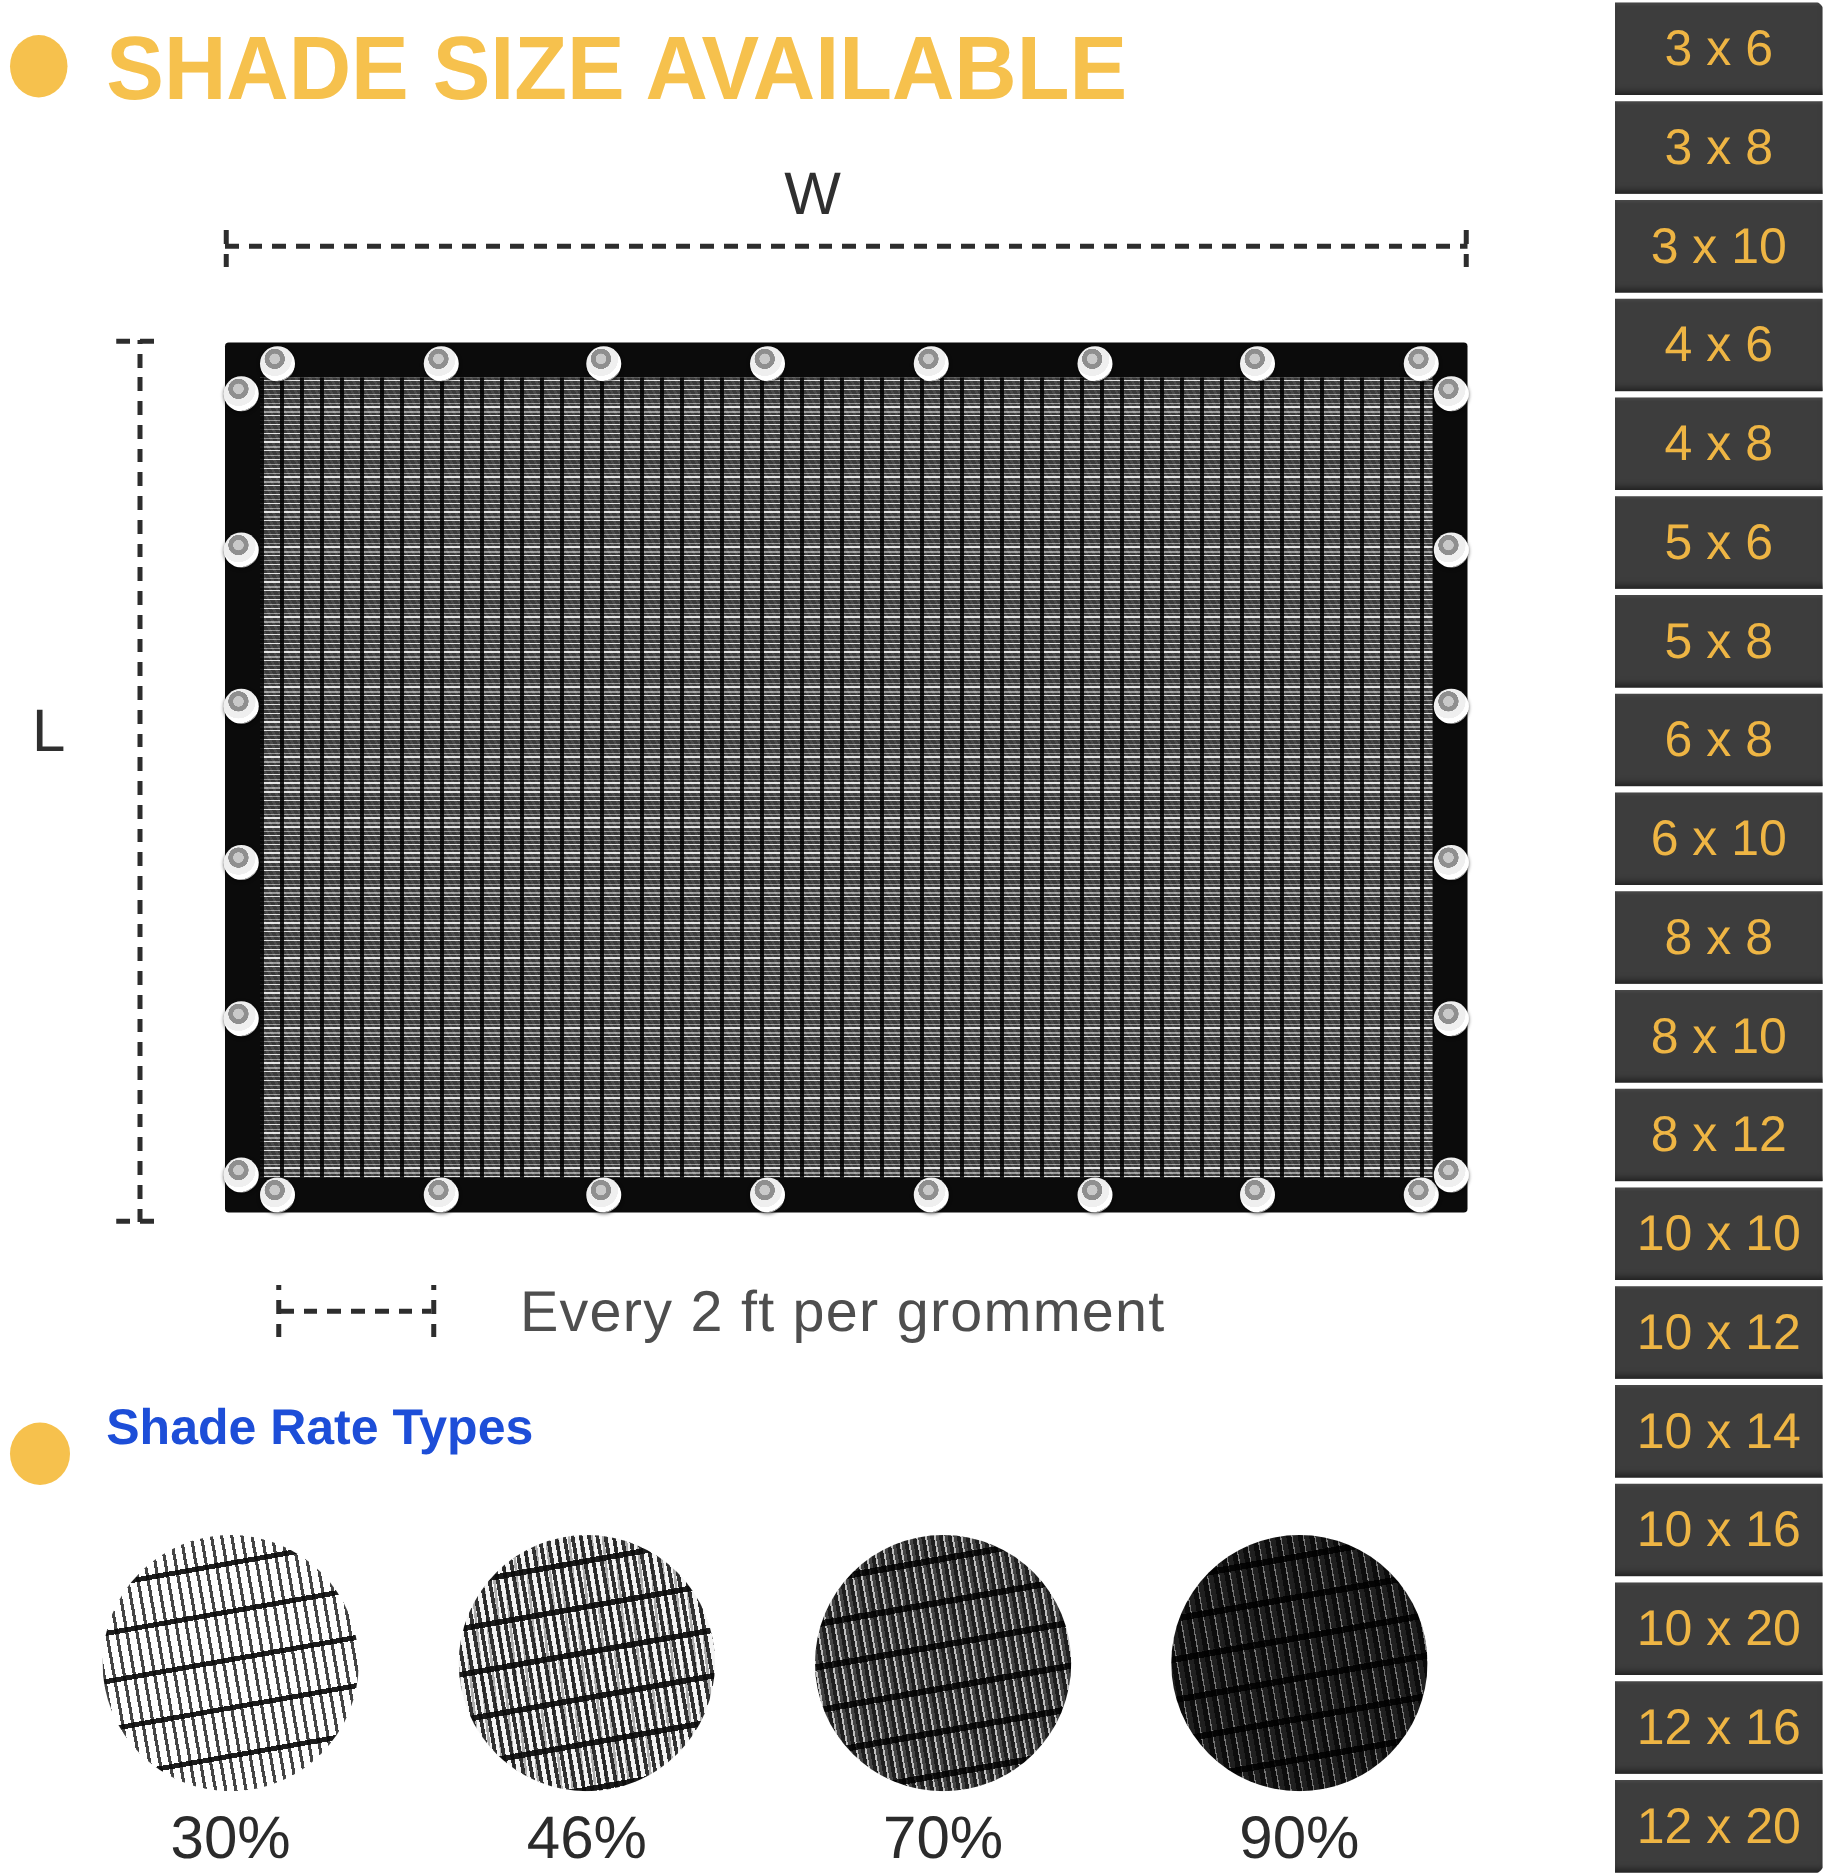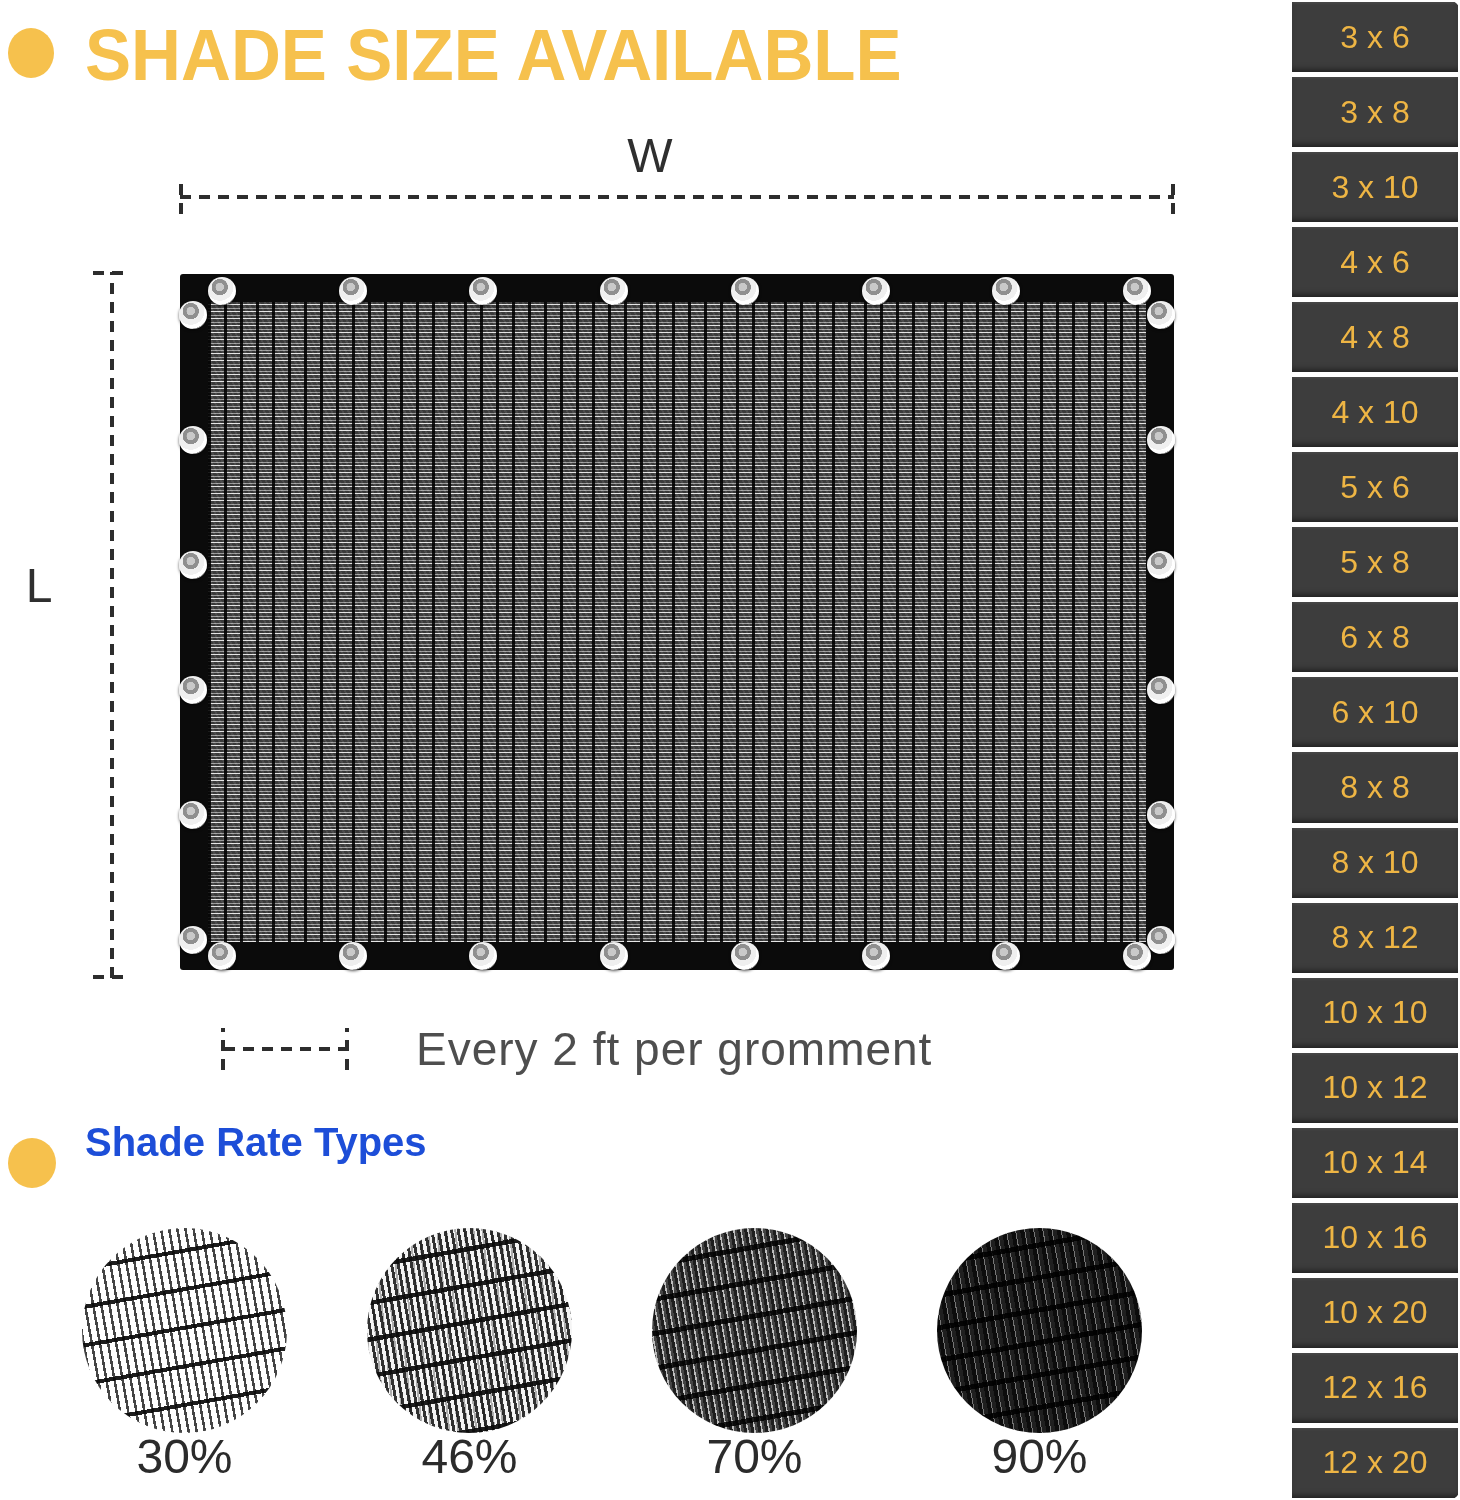--- a/index.html
+++ b/index.html
@@ -87,32 +87,32 @@
         rgba(40,40,40,.6) 4.5px 7px);
   }
   .sw-3{
     background-color:#3a3a3a;
     background-image:
       repeating-linear-gradient(170deg, rgba(0,0,0,.88) 0 5px, transparent 5px 32px),
       repeating-linear-gradient(80deg, rgba(0,0,0,.8) 0 4px, rgba(255,255,255,.3) 4px 5px,
         rgba(20,20,20,.7) 5px 9px);
   }
   .swatch-label{
-    font-size:48px; line-height:1; color:#2b2b2b; text-align:center;
+    margin-top:14px; font-size:48px; line-height:1; color:#2b2b2b; text-align:center;
   }
   
   .size-list{
     position:absolute; right:0; top:0; width:168px; height:1500px;
     display:flex; flex-direction:column; gap:5px; padding:2px 2px 2px 0;
     box-sizing:border-box;
   }
   .size-cell{
     flex:1; background:#3d3d3d; color:#EEB544;
     display:flex; align-items:center; justify-content:center;
-    font-size:32px; font-weight:500; white-space:nowrap;
+    font-size:40px; font-weight:500; white-space:nowrap;
     box-shadow:inset 0 -5px 6px -3px rgba(0,0,0,.55), inset 0 2px 2px rgba(255,255,255,.05);
   }
 </style>
 </head>
 <body>
 
 <div class="canvas">
 
   <div class="bullet bullet-1"></div>
   <div class="h1">SHADE SIZE AVAILABLE</div>
@@ -185,21 +185,20 @@
         <div class="swatch-label">90%</div>
       </div>
     </div>
 
   <div class="size-list">
       <div class="size-cell">3 x 6</div>
       <div class="size-cell">3 x 8</div>
       <div class="size-cell">3 x 10</div>
       <div class="size-cell">4 x 6</div>
       <div class="size-cell">4 x 8</div>
-      <div class="size-cell">4 x 10</div>
       <div class="size-cell">5 x 6</div>
       <div class="size-cell">5 x 8</div>
       <div class="size-cell">6 x 8</div>
       <div class="size-cell">6 x 10</div>
       <div class="size-cell">8 x 8</div>
       <div class="size-cell">8 x 10</div>
       <div class="size-cell">8 x 12</div>
       <div class="size-cell">10 x 10</div>
       <div class="size-cell">10 x 12</div>
       <div class="size-cell">10 x 14</div>

